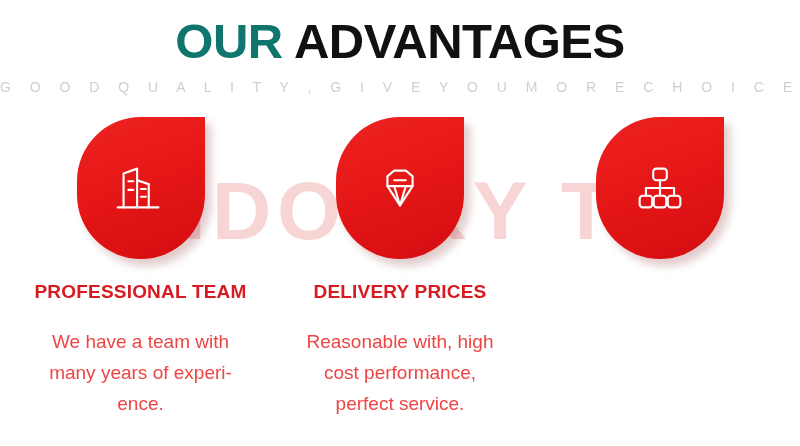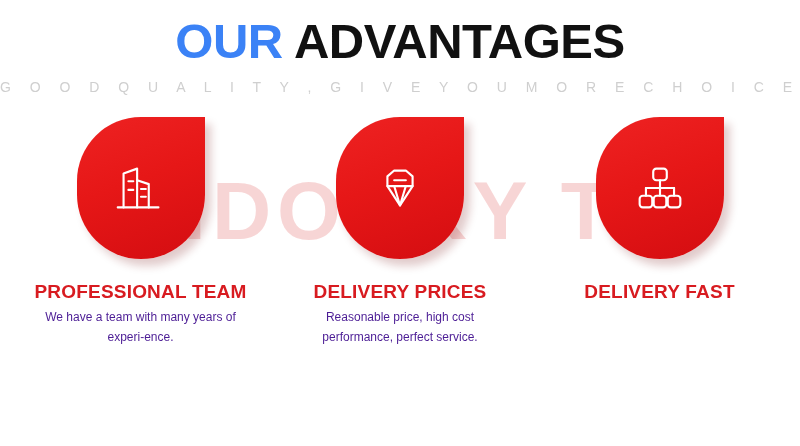--- a/index.html
+++ b/index.html
@@ -56,21 +56,21 @@
     font-family: "Liberation Sans", sans-serif;
     font-weight: bold;
     font-size: 49px;
     letter-spacing: -0.5px;
     line-height: 1.05;
     color: #111111;
     white-space: nowrap;
   }
 
   .title .title-accent {
-    color: #3b82f6;
+    color: #0f766e;
   }
 
   .subtitle {
     margin-top: 12px;
     font-family: "Liberation Sans", sans-serif;
     font-size: 14px;
     font-weight: normal;
     letter-spacing: 7.5px;
     color: #cfcfcf;
     white-space: nowrap;
@@ -123,25 +123,25 @@
     margin-top: 22px;
     font-family: "Liberation Sans", sans-serif;
     font-weight: bold;
     font-size: 19px;
     letter-spacing: 0.2px;
     color: #d81b20;
     white-space: nowrap;
   }
 
   .card-body {
-    margin-top: 5px;
-    font-family: "Liberation Sans", sans-serif;
-    font-size: 12px;
+    margin-top: 24px;
+    font-family: "Liberation Sans", sans-serif;
+    font-size: 19px;
     line-height: 1.62;
-    color: #4c1d95;
+    color: #ef4444;
     width: 215px;
   }
 </style>
 </head>
 <body>
 
 <div id="page">
 
   <div class="watermark">IDOSKY T</div>
 
@@ -175,36 +175,35 @@
         <span class="badge-icon">
           <svg viewBox="0 0 64 64" fill="none" stroke="#ffffff" stroke-width="2.2" stroke-linejoin="round" stroke-linecap="round">
             <path d="M19 20 L26 14 H38 L45 20 V30 L32 50 L19 30 Z"></path>
             <path d="M19 30 H45"></path>
             <path d="M26 30 L32 50 L38 30"></path>
             <path d="M26 24 H38"></path>
           </svg>
         </span>
       </div>
       <div class="card-heading">DELIVERY PRICES</div>
-      <div class="card-body">Reasonable price, high cost performance, perfect service.</div>
+      <div class="card-body">Reasonable with, high cost performance, perfect service.</div>
     </div>
 
     <div class="card">
       <div class="badge">
         <span class="badge-icon">
           <svg viewBox="0 0 64 64" fill="none" stroke="#ffffff" stroke-width="2.2" stroke-linejoin="round" stroke-linecap="round">
             <rect x="25" y="12" width="14" height="12" rx="3.2"></rect>
             <rect x="11" y="40" width="13" height="12" rx="3.2"></rect>
             <rect x="25.5" y="40" width="13" height="12" rx="3.2"></rect>
             <rect x="40" y="40" width="13" height="12" rx="3.2"></rect>
             <path d="M32 24 V32"></path>
             <path d="M17.5 32 H46.5"></path>
             <path d="M17.5 32 V40"></path>
             <path d="M32 32 V40"></path>
             <path d="M46.5 32 V40"></path>
           </svg>
         </span>
       </div>
-      <div class="card-heading">DELIVERY FAST</div>
     </div>
 
   </div>
 </div>
 
 </body></html>

